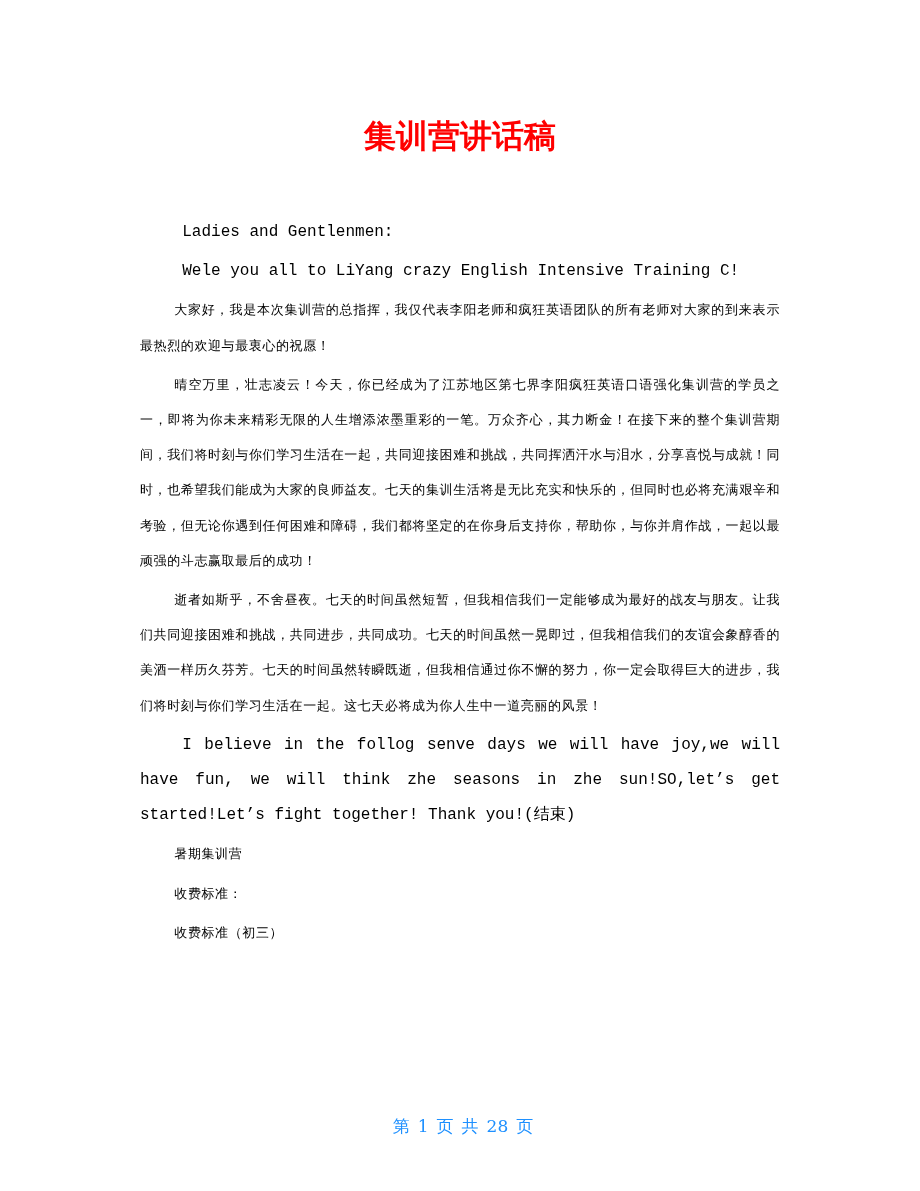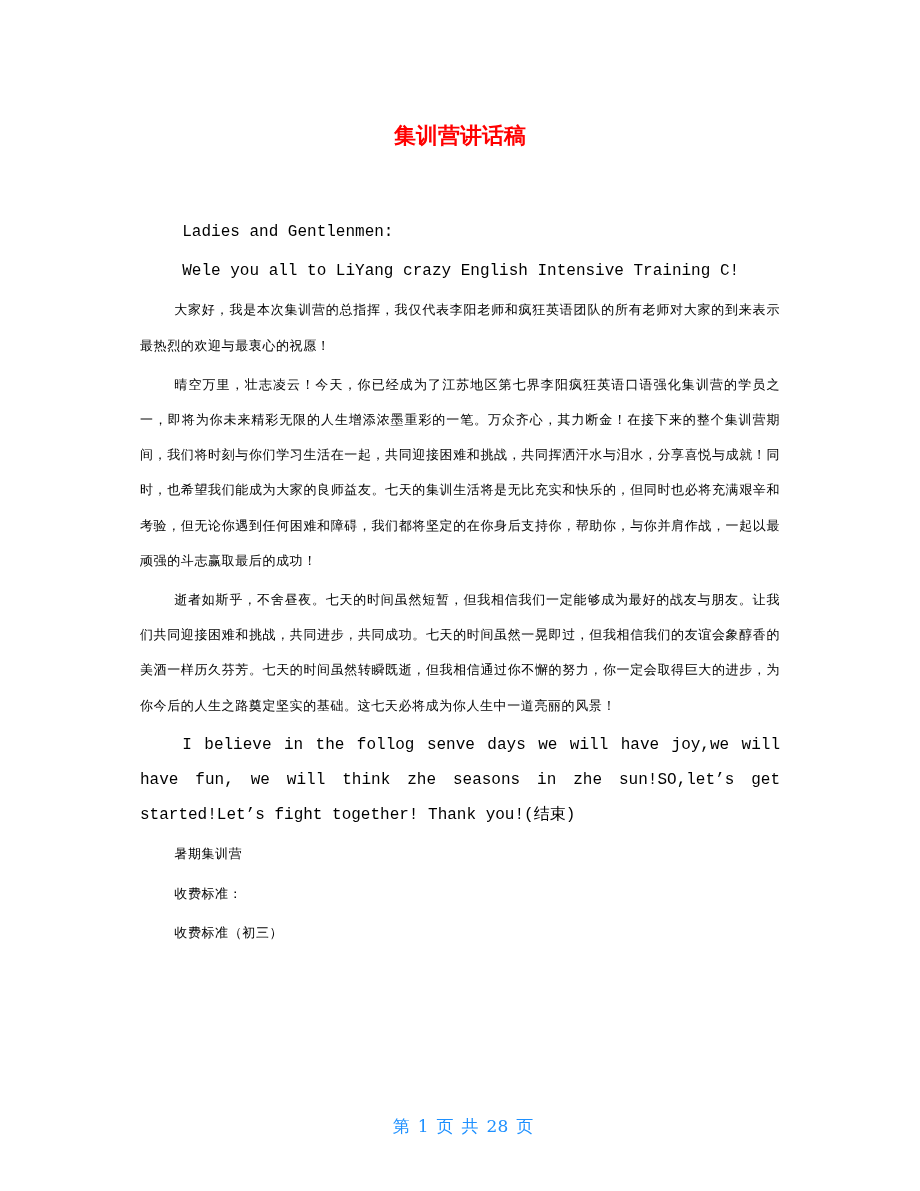--- a/index.html
+++ b/index.html
@@ -23,21 +23,21 @@
       background: #ffffff;
     }
     .title {
       position: absolute;
       left: 0;
       width: 920px;
       top: 114px;
       text-align: center;
       font-family: "DejaVu Sans", "Liberation Sans", sans-serif;
       font-weight: bold;
-      font-size: 22px;
+      font-size: 32px;
       line-height: 44px;
       color: #ff0000;
       letter-spacing: 0px;
     }
     .body {
       position: absolute;
       left: 136px;
       top: 211px;
       width: 648px;
     }
@@ -78,21 +78,21 @@
 
 <div class="page">
 
   <div class="title">集训营讲话稿</div>
 
   <div class="body">
     <p class="para en">Ladies and Gentlenmen:</p>
     <p class="para en">Wele you all to LiYang crazy English Intensive Training C!</p>
     <p class="para cn">大家好，我是本次集训营的总指挥，我仅代表李阳老师和疯狂英语团队的所有老师对大家的到来表示最热烈的欢迎与最衷心的祝愿！</p>
     <p class="para cn">晴空万里，壮志凌云！今天，你已经成为了江苏地区第七界李阳疯狂英语口语强化集训营的学员之一，即将为你未来精彩无限的人生增添浓墨重彩的一笔。万众齐心，其力断金！在接下来的整个集训营期间，我们将时刻与你们学习生活在一起，共同迎接困难和挑战，共同挥洒汗水与泪水，分享喜悦与成就！同时，也希望我们能成为大家的良师益友。七天的集训生活将是无比充实和快乐的，但同时也必将充满艰辛和考验，但无论你遇到任何困难和障碍，我们都将坚定的在你身后支持你，帮助你，与你并肩作战，一起以最顽强的斗志赢取最后的成功！</p>
-    <p class="para cn">逝者如斯乎，不舍昼夜。七天的时间虽然短暂，但我相信我们一定能够成为最好的战友与朋友。让我们共同迎接困难和挑战，共同进步，共同成功。七天的时间虽然一晃即过，但我相信我们的友谊会象醇香的美酒一样历久芬芳。七天的时间虽然转瞬既逝，但我相信通过你不懈的努力，你一定会取得巨大的进步，为你今后的人生之路奠定坚实的基础。这七天必将成为你人生中一道亮丽的风景！</p>
+    <p class="para cn">逝者如斯乎，不舍昼夜。七天的时间虽然短暂，但我相信我们一定能够成为最好的战友与朋友。让我们共同迎接困难和挑战，共同进步，共同成功。七天的时间虽然一晃即过，但我相信我们的友谊会象醇香的美酒一样历久芬芳。七天的时间虽然转瞬既逝，但我相信通过你不懈的努力，你一定会取得巨大的进步，我们将时刻与你们学习生活在一起。这七天必将成为你人生中一道亮丽的风景！</p>
     <p class="para en">I believe in the follog senve days we will have joy,we will have fun, we will think zhe seasons in zhe sun!SO,let’s get started!Let’s fight together! Thank you!(结束)</p>
     <p class="para cn">暑期集训营</p>
     <p class="para cn">收费标准：</p>
     <p class="para cn">收费标准（初三）</p>
   </div>
 
   <div class="footer">
     <span>第</span><span>1</span><span>页</span><span>共</span><span>28</span><span>页</span>
   </div>
 

